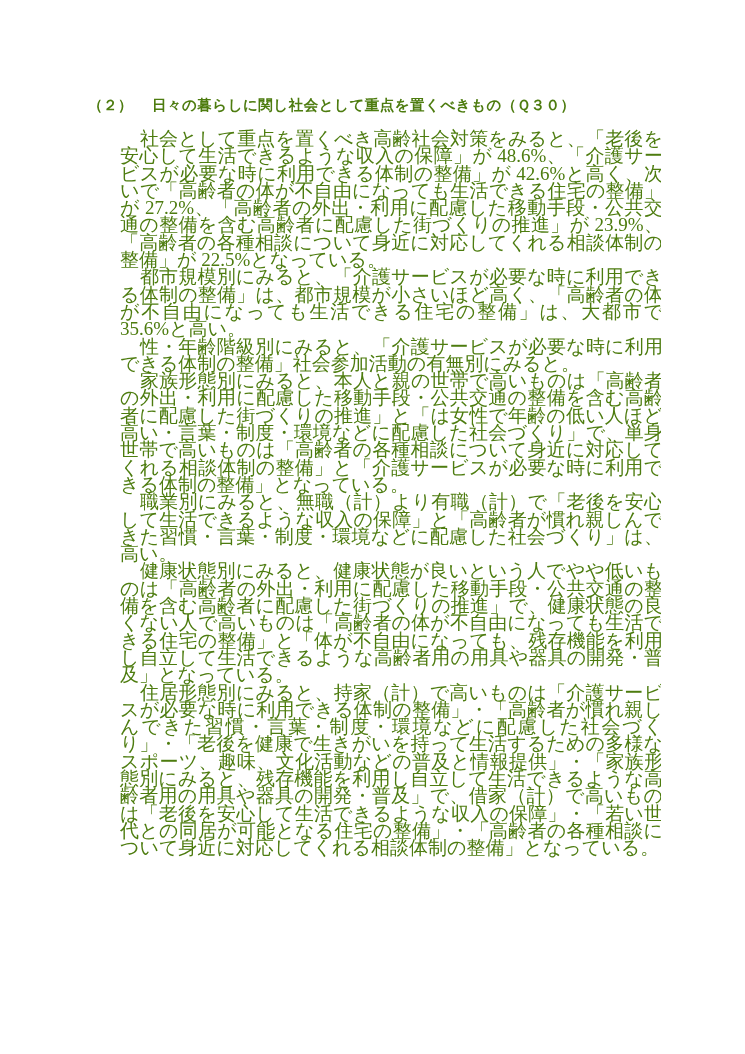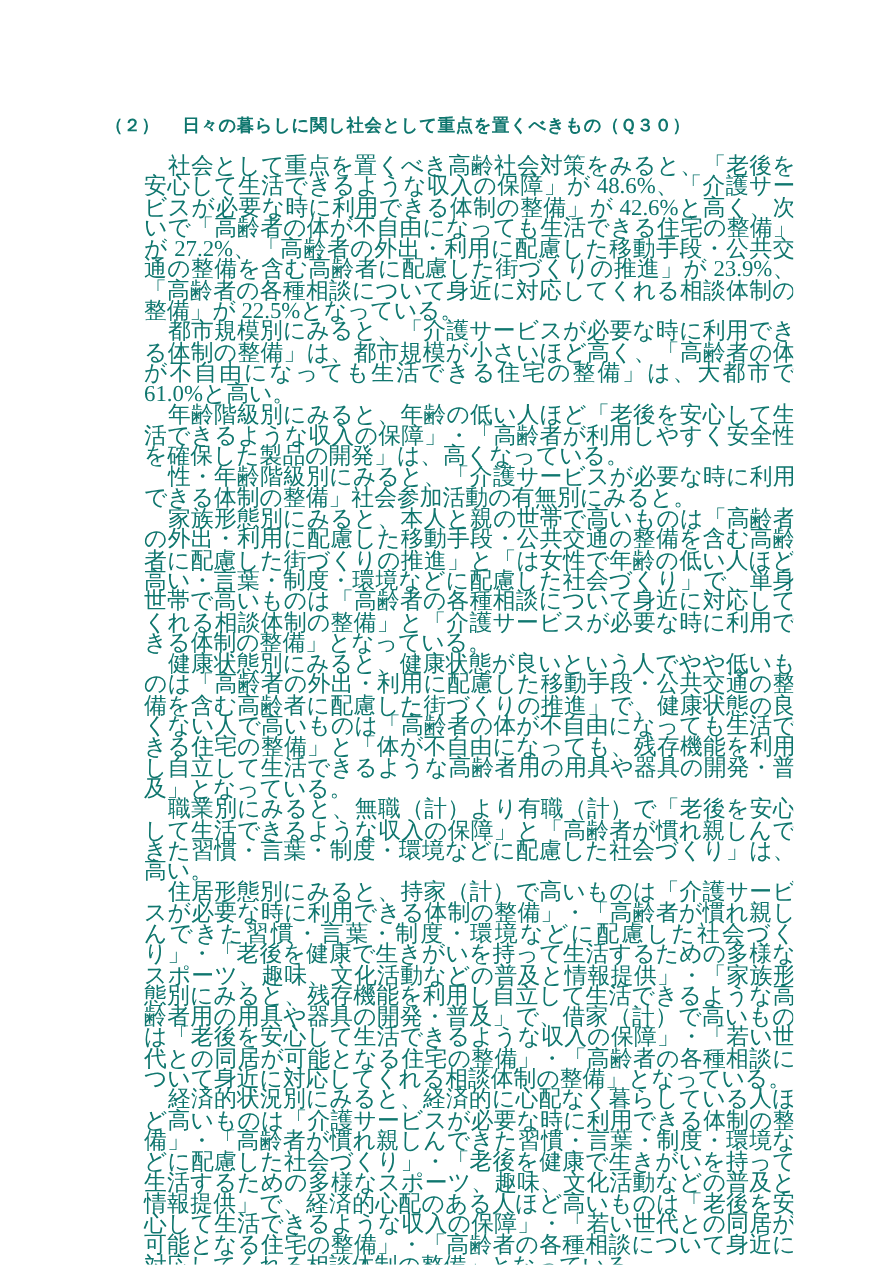--- a/index.html
+++ b/index.html
@@ -5,21 +5,21 @@
   html, body {
     margin: 0;
     padding: 0;
     background: #ffffff;
   }
   .page {
     position: relative;
     width: 661px;
     height: 1054px;
     background: #ffffff;
-    color: #0f766e;
+    color: #4d7c0f;
     overflow: hidden;
   }
   .heading {
     position: absolute;
     left: 88px;
     top: 96px;
     font-family: "Liberation Sans", "DejaVu Sans", sans-serif;
     font-weight: bold;
     font-size: 14.5px;
     line-height: 18px;
@@ -50,23 +50,21 @@
 <body>
 
 <div class="page">
 
   <div class="heading">
     <span class="num">（２）</span><span>日々の暮らしに関し社会として重点を置くべきもの（Ｑ３０）</span>
   </div>
 
   <div class="body-text">
     <p>社会として重点を置くべき高齢社会対策をみると、「老後を安心して生活できるような収入の保障」が 48.6%、「介護サービスが必要な時に利用できる体制の整備」が 42.6%と高く、次いで「高齢者の体が不自由になっても生活できる住宅の整備」が 27.2%、「高齢者の外出・利用に配慮した移動手段・公共交通の整備を含む高齢者に配慮した街づくりの推進」が 23.9%、「高齢者の各種相談について身近に対応してくれる相談体制の整備」が 22.5%となっている。</p>
-    <p>都市規模別にみると、「介護サービスが必要な時に利用できる体制の整備」は、都市規模が小さいほど高く、「高齢者の体が不自由になっても生活できる住宅の整備」は、大都市で 61.0%と高い。</p>
-    <p>年齢階級別にみると、年齢の低い人ほど「老後を安心して生活できるような収入の保障」・「高齢者が利用しやすく安全性を確保した製品の開発」は、高くなっている。</p>
+    <p>都市規模別にみると、「介護サービスが必要な時に利用できる体制の整備」は、都市規模が小さいほど高く、「高齢者の体が不自由になっても生活できる住宅の整備」は、大都市で 35.6%と高い。</p>
     <p>性・年齢階級別にみると、「介護サービスが必要な時に利用できる体制の整備」社会参加活動の有無別にみると。</p>
     <p>家族形態別にみると、本人と親の世帯で高いものは「高齢者の外出・利用に配慮した移動手段・公共交通の整備を含む高齢者に配慮した街づくりの推進」と「は女性で年齢の低い人ほど高い・言葉・制度・環境などに配慮した社会づくり」で、単身世帯で高いものは「高齢者の各種相談について身近に対応してくれる相談体制の整備」と「介護サービスが必要な時に利用できる体制の整備」となっている。</p>
+    <p>職業別にみると、無職（計）より有職（計）で「老後を安心して生活できるような収入の保障」と「高齢者が慣れ親しんできた習慣・言葉・制度・環境などに配慮した社会づくり」は、高い。</p>
     <p>健康状態別にみると、健康状態が良いという人でやや低いものは「高齢者の外出・利用に配慮した移動手段・公共交通の整備を含む高齢者に配慮した街づくりの推進」で、健康状態の良くない人で高いものは「高齢者の体が不自由になっても生活できる住宅の整備」と「体が不自由になっても、残存機能を利用し自立して生活できるような高齢者用の用具や器具の開発・普及」となっている。</p>
-    <p>職業別にみると、無職（計）より有職（計）で「老後を安心して生活できるような収入の保障」と「高齢者が慣れ親しんできた習慣・言葉・制度・環境などに配慮した社会づくり」は、高い。</p>
     <p>住居形態別にみると、持家（計）で高いものは「介護サービスが必要な時に利用できる体制の整備」・「高齢者が慣れ親しんできた習慣・言葉・制度・環境などに配慮した社会づくり」・「老後を健康で生きがいを持って生活するための多様なスポーツ、趣味、文化活動などの普及と情報提供」・「家族形態別にみると、残存機能を利用し自立して生活できるような高齢者用の用具や器具の開発・普及」で、借家（計）で高いものは「老後を安心して生活できるような収入の保障」・「若い世代との同居が可能となる住宅の整備」・「高齢者の各種相談について身近に対応してくれる相談体制の整備」となっている。</p>
-    <p>経済的状況別にみると、経済的に心配なく暮らしている人ほど高いものは「介護サービスが必要な時に利用できる体制の整備」・「高齢者が慣れ親しんできた習慣・言葉・制度・環境などに配慮した社会づくり」・「老後を健康で生きがいを持って生活するための多様なスポーツ、趣味、文化活動などの普及と情報提供」で、経済的心配のある人ほど高いものは「老後を安心して生活できるような収入の保障」・「若い世代との同居が可能となる住宅の整備」・「高齢者の各種相談について身近に対応してくれる相談体制の整備」となっている。</p>
   </div>
 
 </div>
 
 </body></html>

